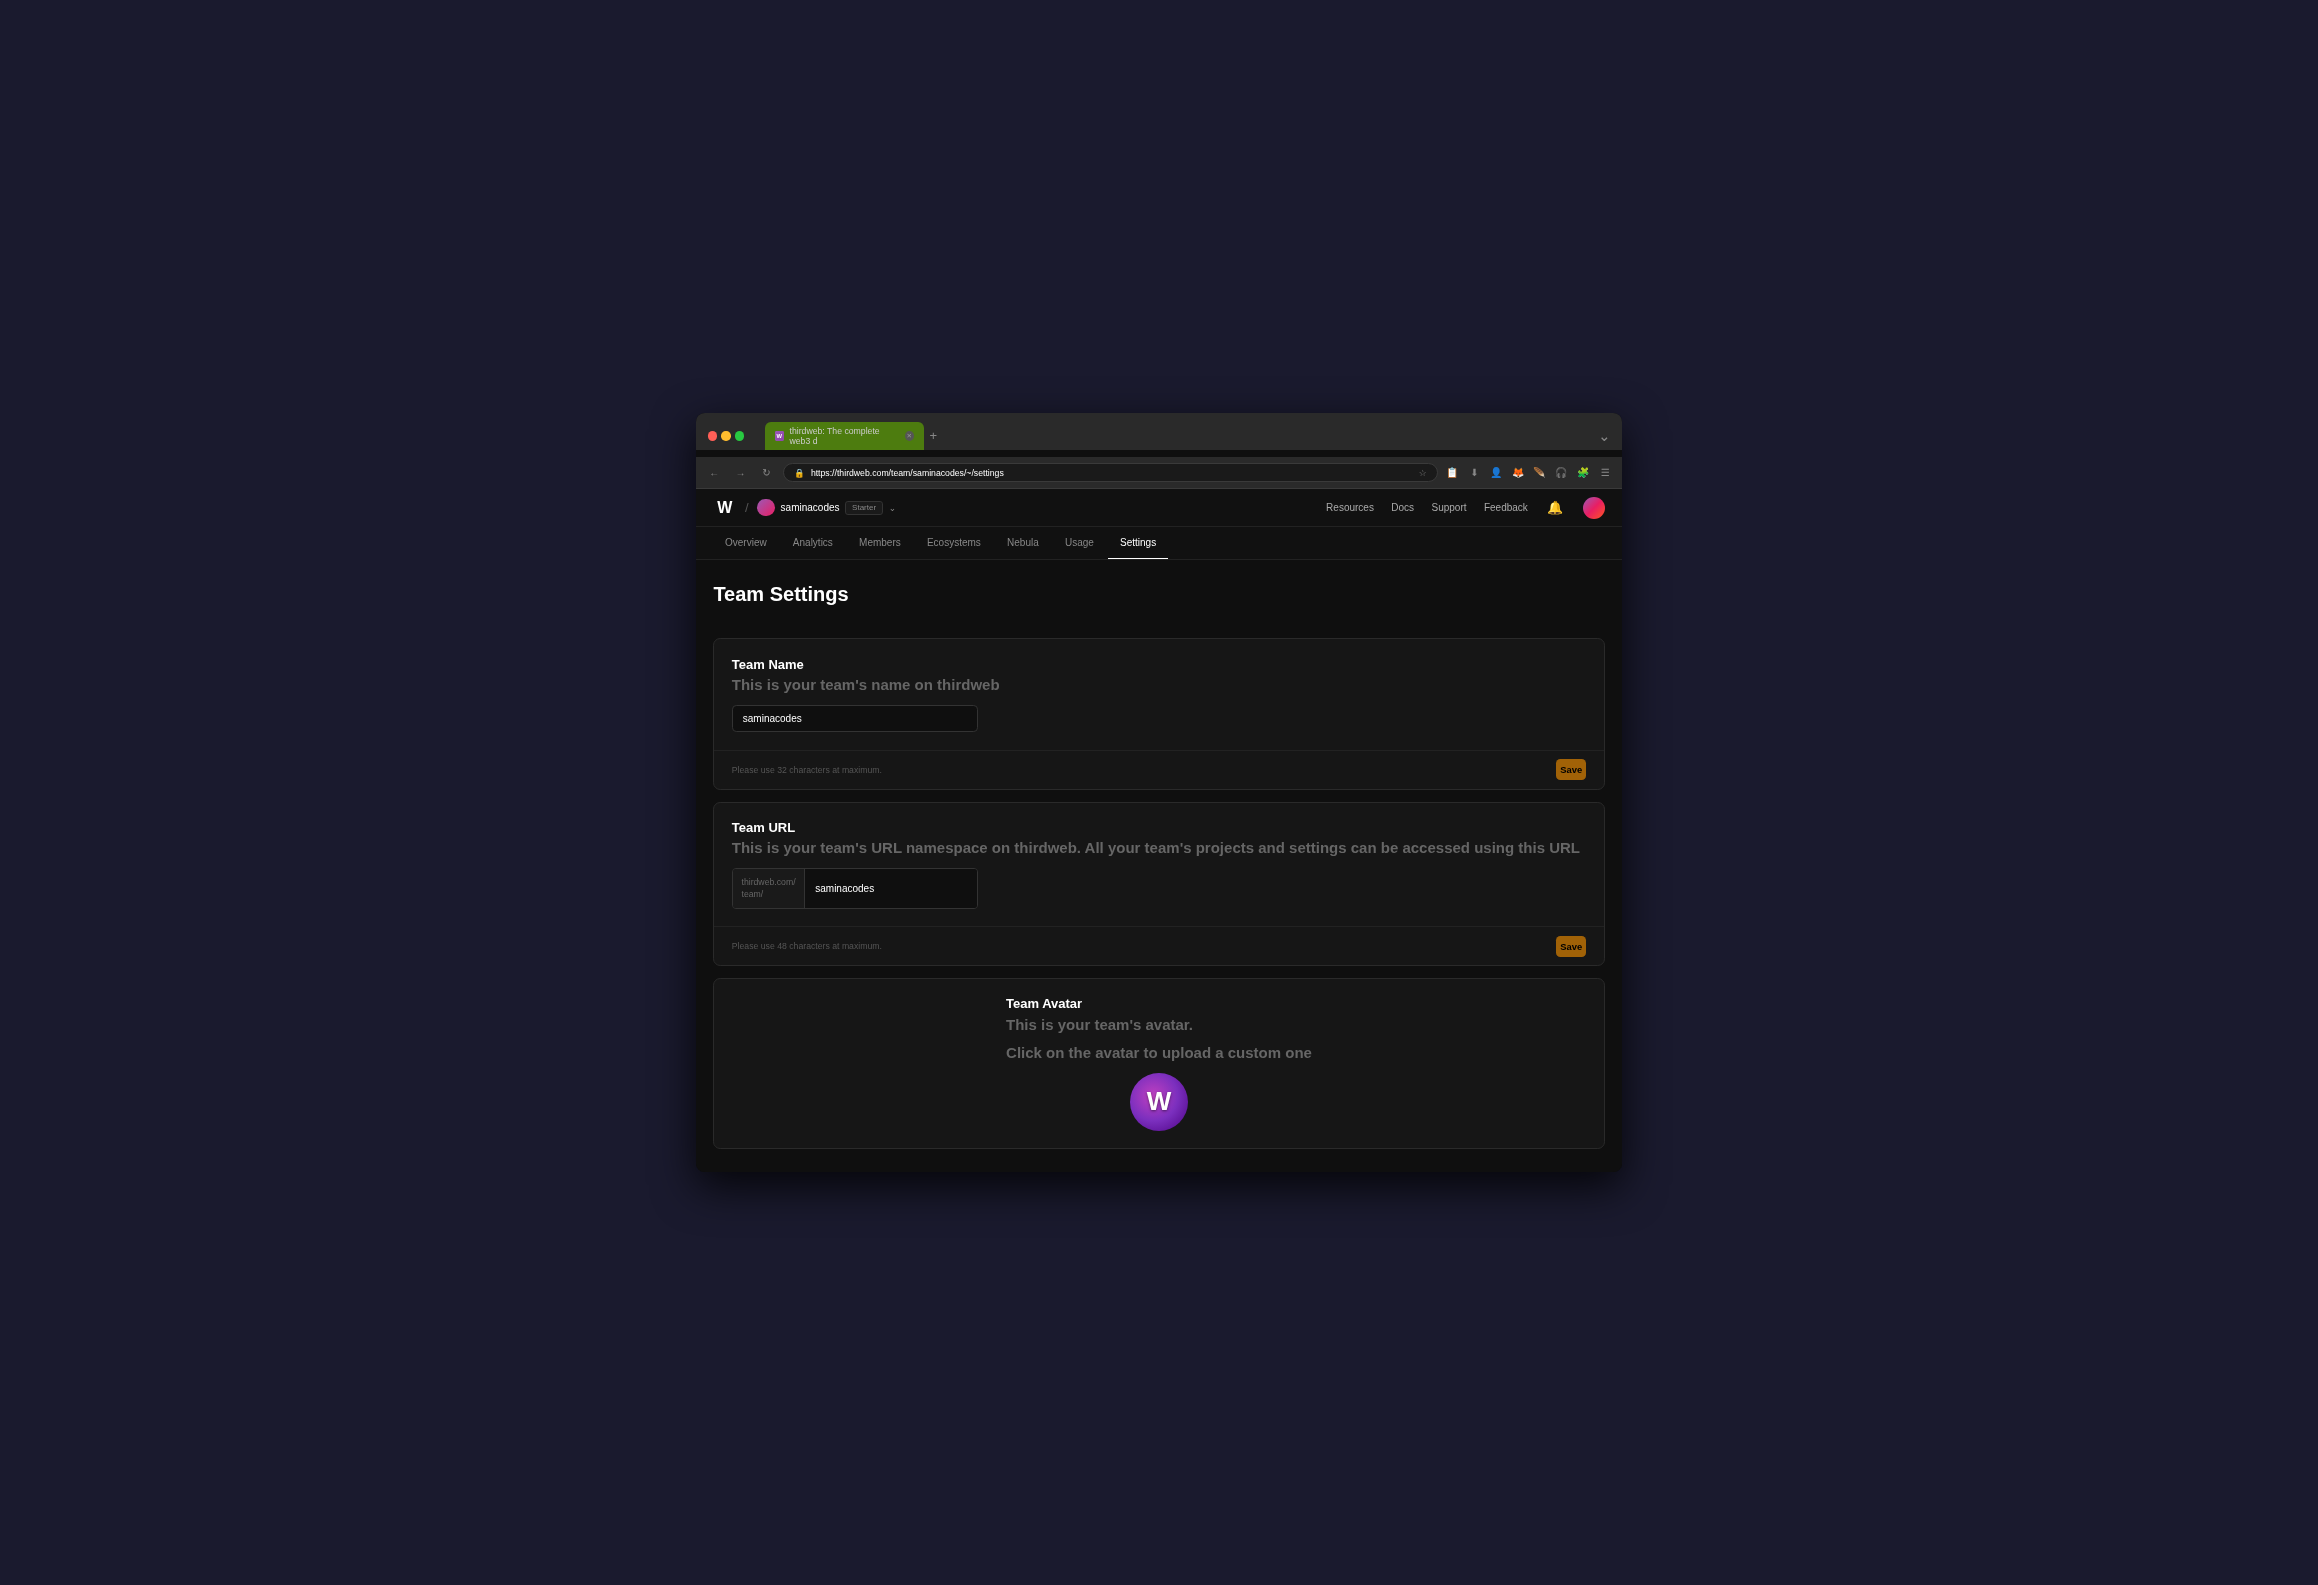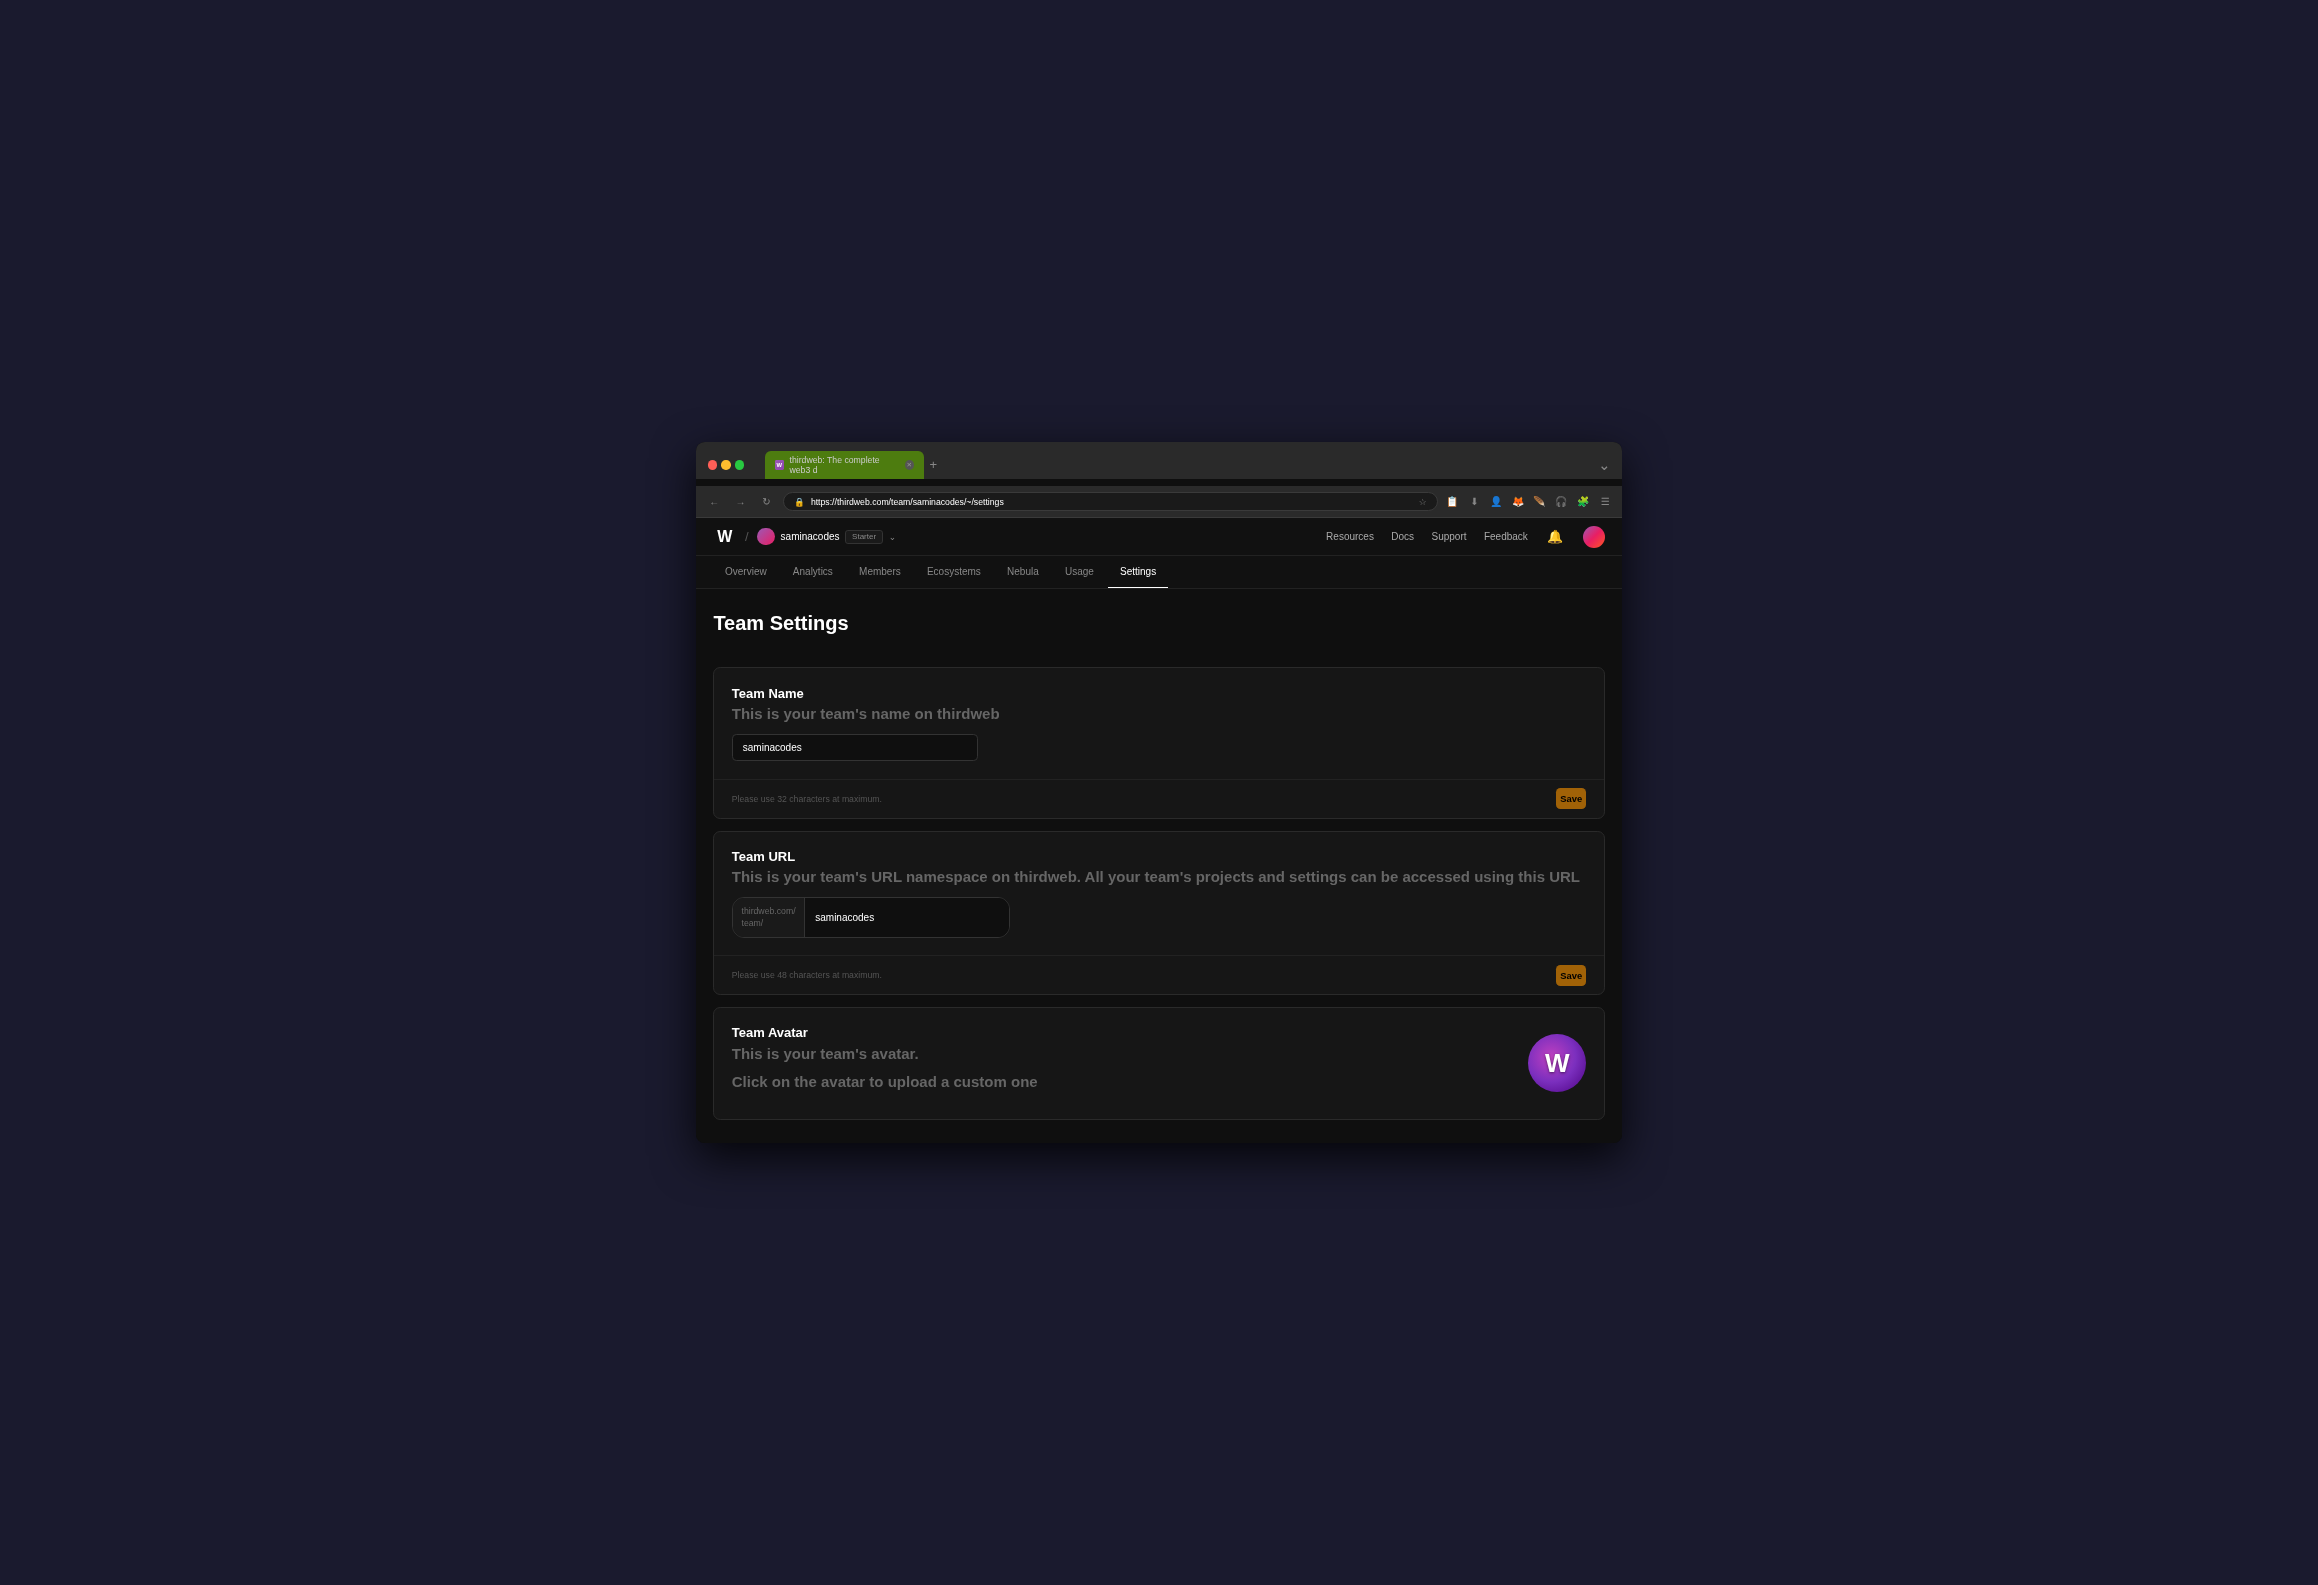--- a/index.html
+++ b/index.html
@@ -412,23 +412,23 @@
       padding: 5px 4px;
       font-size: 9.4px;
       font-weight: 600;
       cursor: pointer;
     }
 
     
     .url-input-group {
       display: flex;
       align-items: stretch;
-      width: 278px;
+      width: 246px;
       border: 0.7px solid #333;
-      border-radius: 12px;
+      border-radius: 4px;
       overflow: hidden;
     }
 
     .url-prefix {
       background: #1a1a1a;
       border-right: 0.7px solid #333;
       padding: 7.2px 8.7px;
       font-size: 8.7px;
       color: #666;
       line-height: 1.4;
@@ -443,20 +443,21 @@
       font-size: 10px;
       color: #fff;
       outline: none;
     }
 
     
     .avatar-area {
       display: flex;
       align-items: center;
       justify-content: space-between;
+      flex-direction: column;
     }
 
     .avatar-info {}
 
     .team-avatar-large {
       width: 58px;
       height: 58px;
       border-radius: 50%;
       background: radial-gradient(circle at 40% 40%, #c040c0, #7b2fbe, #4a0080);
       display: flex;

